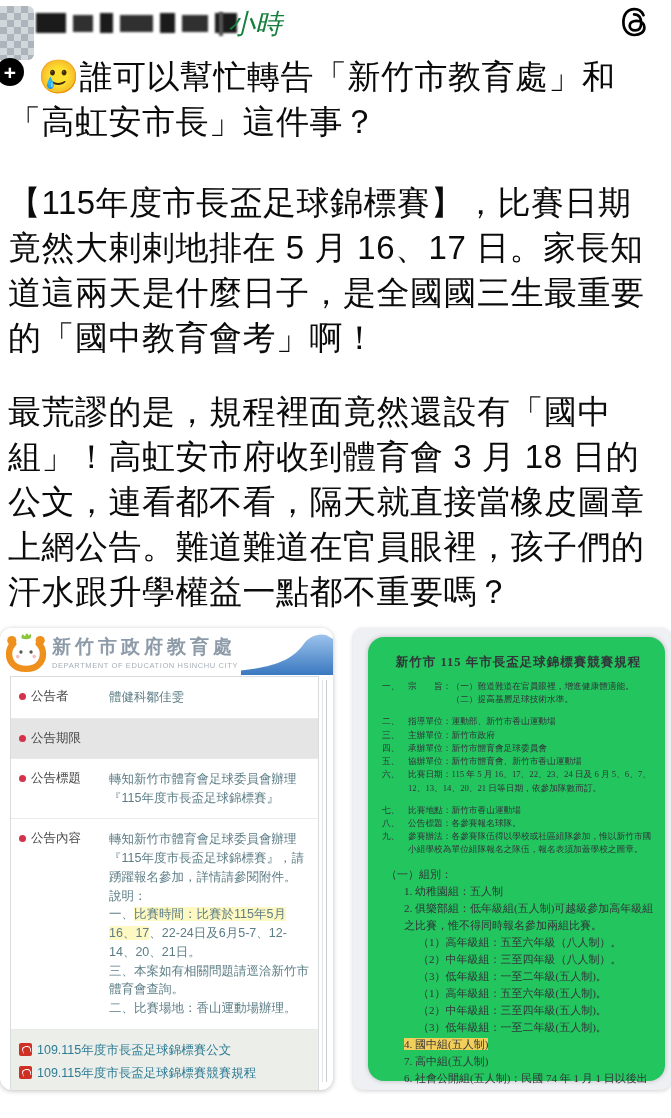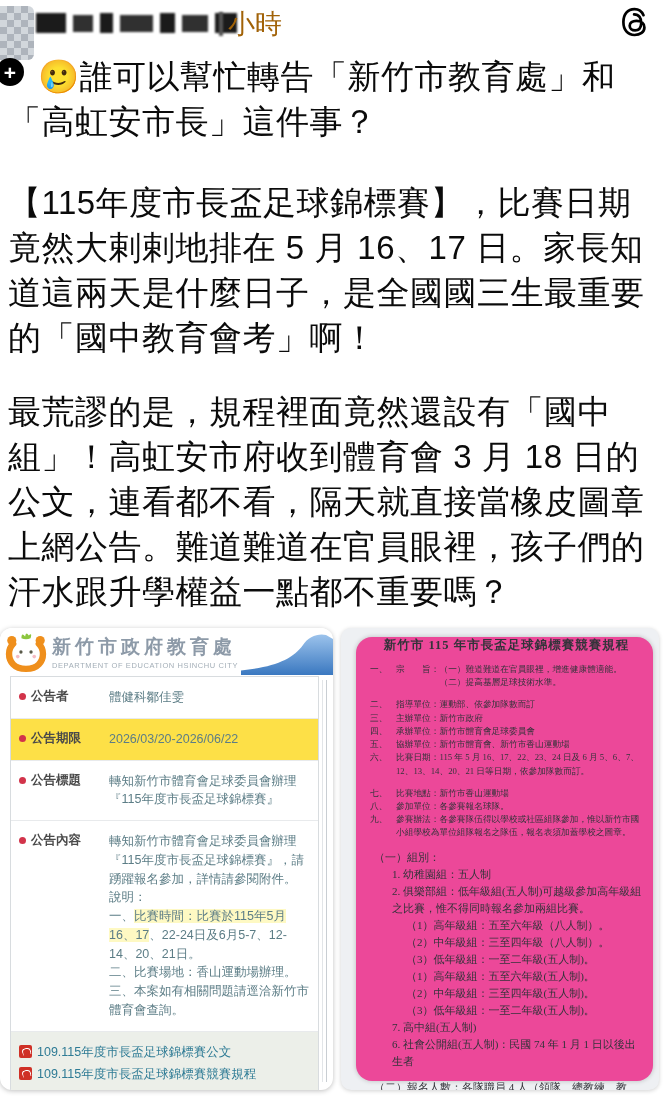--- a/index.html
+++ b/index.html
@@ -12,67 +12,67 @@
     background:repeating-conic-gradient(#aeb4bc 0% 25%, #d2d7dc 0% 50%) 0 0/14px 14px;
     filter:blur(.6px); border-radius:6px; }
   .plus-badge { position:absolute; left:-4px; top:58px; width:28px; height:28px;
     background:#000; border-radius:50%; color:#fff; font-size:21px; font-weight:700;
     display:flex; align-items:center; justify-content:center; line-height:1; }
   .name-mosaic { position:absolute; left:36px; top:13px; display:flex; gap:7px;
     align-items:center; filter:blur(1.1px); }
   .name-mosaic i { display:block; height:20px; background:#1b1b1b; }
   .name-mosaic i:nth-child(2n){ background:#303030; height:17px; }
   .tick { position:absolute; left:219px; top:12px; width:4px; height:24px; background:#555; filter:blur(.8px); }
-  .timestamp { position:absolute; left:228px; top:6px; font-size:27px; color:#a16207; }
+  .timestamp { position:absolute; left:228px; top:6px; font-size:27px; color:#15803d;font-style:italic; }
   .threads-logo { position:absolute; left:615px; top:2px; width:40px; height:40px; }
 
   
   .post-body { padding:2px 8px 0 8px; color:#0b0b0b; }
   .post-body p { font-size:33px; line-height:45px; letter-spacing:.5px; }
   .p1 { text-indent:30px; margin-bottom:36px; }
   .p2 { margin-bottom:29px; }
   .p3 { margin-bottom:14px; }
 
   
-  .attachments { display:flex; gap:8px; padding-left:0; }
+  .attachments { display:flex; gap:20px; padding-left:0; }
   .card-left { width:333px; height:462px; background:#fff; border-radius:12px;
     box-shadow:0 1px 5px rgba(0,0,0,.25); overflow:hidden; position:relative; flex:none; }
   .card-right { width:318px; height:462px; background:#eef0f3; border-radius:10px;
     overflow:hidden; position:relative; flex:none; box-shadow:0 1px 4px rgba(0,0,0,.18); }
 
   
   .ann-header { position:relative; height:47px; display:flex; align-items:center;
     padding-left:4px; background:#fff; }
   .ann-titles { margin-left:4px; }
   .ann-title { font-size:19px; color:#8d9aa8; letter-spacing:4px; font-weight:600; }
   .ann-sub { font-size:7.5px; color:#a4afb8; letter-spacing:.6px; margin-top:1px; }
   .blue-tab { position:absolute; right:0; top:3px; }
   .ann-scrollbar { position:absolute; right:6px; top:52px; bottom:8px; width:1px; background:#c9ced3; }
   .ann-scrollbar:after { content:""; position:absolute; left:-4px; top:0; width:1px; height:100%; background:#e2e5e8; }
 
   .ann-table { margin:1px 14px 0 10px; border:1px solid #d8dcdf; font-size:12.5px; }
   .ann-row { display:flex; padding:11px 6px 11px 8px; background:#fff; }
   .ann-row + .ann-row { border-top:1px solid #e8eaec; }
-  .row-shaded { background:#fde047; }
+  .row-shaded { background:#e5e5e5; }
   .row-attach { background:#ecefe9; }
-  .ann-label { width:90px; flex:none; color:#4a4a4a; font-weight:700; display:flex; gap:5px; }
+  .ann-label { width:90px; flex:none; color:#4a4a4a; font-weight:400; display:flex; gap:5px; }
   .dot { width:7px; height:7px; border-radius:50%; background:#d2334a; flex:none; margin-top:5px; }
   .ann-value { flex:1; color:#5c7d86; line-height:1.5; }
   .ann-value p { margin:0; }
   .gap-top { margin-top:17px; }
   .hl { background:#fef9c3; }
   .att-link { color:#2e7b95; line-height:1.5; margin-bottom:4px; }
   .pdf-ico { display:inline-block; width:13px; height:13px; background:#cf3026; border-radius:2px;
     vertical-align:-2px; margin-right:5px; position:relative; }
   .pdf-ico:after { content:""; position:absolute; left:2.5px; top:3px; width:7px; height:6px;
     border:1.6px solid #fff; border-bottom:none; border-radius:50% 50% 0 0; transform:rotate(-12deg); }
 
   
-  .doc-page { margin:9px 6px 0 15px; height:444px; background:#ec4899; border-radius:16px;
-    box-shadow:0 0 5px rgba(0,0,0,.22); padding:0 10px 6px 14px;
+  .doc-page { margin:9px 6px 0 15px; height:444px; background:#22c55e; border-radius:16px;
+    box-shadow:0 0 5px rgba(0,0,0,.22); padding:17px 10px 6px 14px;
     font-family:"Liberation Serif","DejaVu Serif",serif; color:#33333a; }
   .doc-title { text-align:center; font-size:12.5px; font-weight:700; letter-spacing:1px; margin-bottom:9px; }
   .doc-item { display:flex; font-size:8.7px; line-height:1.52; }
   .doc-num { width:26px; flex:none; }
   .doc-text { flex:1; white-space:pre-line; }
   .mt { margin-top:9px; }
   .doc-g { font-size:11px; line-height:1.55; white-space:pre-line; }
   .lvl1 { padding-left:4px; }
   .lvl2 { padding-left:22px; }
   .lvl3 { padding-left:36px; }
@@ -143,40 +143,39 @@
             <span class="dot"></span>
             <span>公告者</span>
           </div>
         <div class="ann-value">體健科鄒佳雯</div>
       </div>
       <div class="ann-row row-shaded">
         <div class="ann-label">
             <span class="dot"></span>
             <span>公告期限</span>
           </div>
-        <div class="ann-value">2026/03/20-2026/06/22</div>
       </div>
       <div class="ann-row">
         <div class="ann-label">
             <span class="dot"></span>
             <span>公告標題</span>
           </div>
         <div class="ann-value">轉知新竹市體育會足球委員會辦理『115年度市長盃足球錦標賽』</div>
       </div>
       <div class="ann-row">
         <div class="ann-label">
             <span class="dot"></span>
             <span>公告內容</span>
           </div>
         <div class="ann-value">
           <p>轉知新竹市體育會足球委員會辦理『115年度市長盃足球錦標賽』，請踴躍報名參加，詳情請參閱附件。</p>
           <p class="gap-top">說明：</p>
           <p><span>一、</span><span class="hl">比賽時間：比賽於115年5月16、17</span><span>、22-24日及6月5-7、12-14、20、21日。</span></p>
+          <p>三、本案如有相關問題請逕洽新竹市體育會查詢。</p>
           <p>二、比賽場地：香山運動場辦理。</p>
-          <p>三、本案如有相關問題請逕洽新竹市體育會查詢。</p>
         </div>
       </div>
       <div class="ann-row row-attach">
         <div class="ann-value">
           <div class="att-link"><span class="pdf-ico"></span><span>109.115年度市長盃足球錦標賽公文</span></div>
           <div class="att-link"><span class="pdf-ico"></span><span>109.115年度市長盃足球錦標賽競賽規程</span></div>
         </div>
       </div>
     </div>
     <div class="ann-scrollbar"></div>
@@ -186,21 +185,21 @@
     <div class="doc-page">
       <div class="doc-title">新竹市 115 年市長盃足球錦標賽競賽規程</div>
 
       <div class="doc-item">
           <span class="doc-num">一、</span>
           <span class="doc-text">宗　　旨：（一）難道難道在官員眼裡，增進健康體適能。
 　　　　　（二）提高基層足球技術水準。</span>
         </div>
       <div class="doc-item mt">
           <span class="doc-num">二、</span>
-          <span class="doc-text">指導單位：運動部、依參加隊數而訂</span>
+          <span class="doc-text">指導單位：運動部、新竹市香山運動場</span>
         </div>
       <div class="doc-item">
           <span class="doc-num">三、</span>
           <span class="doc-text">主辦單位：新竹市政府</span>
         </div>
       <div class="doc-item">
           <span class="doc-num">四、</span>
           <span class="doc-text">承辦單位：新竹市體育會足球委員會</span>
         </div>
       <div class="doc-item">
@@ -210,36 +209,37 @@
       <div class="doc-item">
           <span class="doc-num">六、</span>
           <span class="doc-text">比賽日期：115 年 5 月 16、17、22、23、24 日及 6 月 5、6、7、12、13、14、20、21 日等日期，依參加隊數而訂。</span>
         </div>
       <div class="doc-item mt">
           <span class="doc-num">七、</span>
           <span class="doc-text">比賽地點：新竹市香山運動場</span>
         </div>
       <div class="doc-item">
           <span class="doc-num">八、</span>
-          <span class="doc-text">參加單位：各參賽報名球隊。</span>
+          <span class="doc-text">公告標題：各參賽報名球隊。</span>
         </div>
       <div class="doc-item">
           <span class="doc-num">九、</span>
           <span class="doc-text">參賽辦法：各參賽隊伍得以學校或社區組隊參加，惟以新竹市國小組學校為單位組隊報名之隊伍，報名表須加蓋學校之圖章。</span>
         </div>
 
       <div class="doc-g lvl1 mt">（一）組別：</div>
       <div class="doc-g lvl2">1. 幼稚園組：五人制</div>
       <div class="doc-g lvl2">2. 俱樂部組：低年級組(五人制)可越級參加高年級組之比賽，惟不得同時報名參加兩組比賽。</div>
       <div class="doc-g lvl3">（1）高年級組：五至六年級（八人制）。</div>
       <div class="doc-g lvl3">（2）中年級組：三至四年級（八人制）。</div>
       <div class="doc-g lvl3">（3）低年級組：一至二年級(五人制)。</div>
       <div class="doc-g lvl3">（1）高年級組：五至六年級(五人制)。</div>
       <div class="doc-g lvl3">（2）中年級組：三至四年級(五人制)。</div>
       <div class="doc-g lvl3">（3）低年級組：一至二年級(五人制)。</div>
+      <div class="doc-g lvl2"><span class="doc-hl">4. 國中組(五人制)</span></div>
       <div class="doc-g lvl2">7. 高中組(五人制)</div>
       <div class="doc-g lvl2">6. 社會公開組(五人制)：民國 74 年 1 月 1 日以後出生者</div>
       <div class="doc-g lvl1 mt">（二）報名人數：各隊職員 4 人（領隊、總教練、教練、管理各 1 人），
 　　　球員 12 人。(五人制可報 12 人，八人制可報 16 人)</div>
 
     </div>
   </div>
 
 </div>
 

